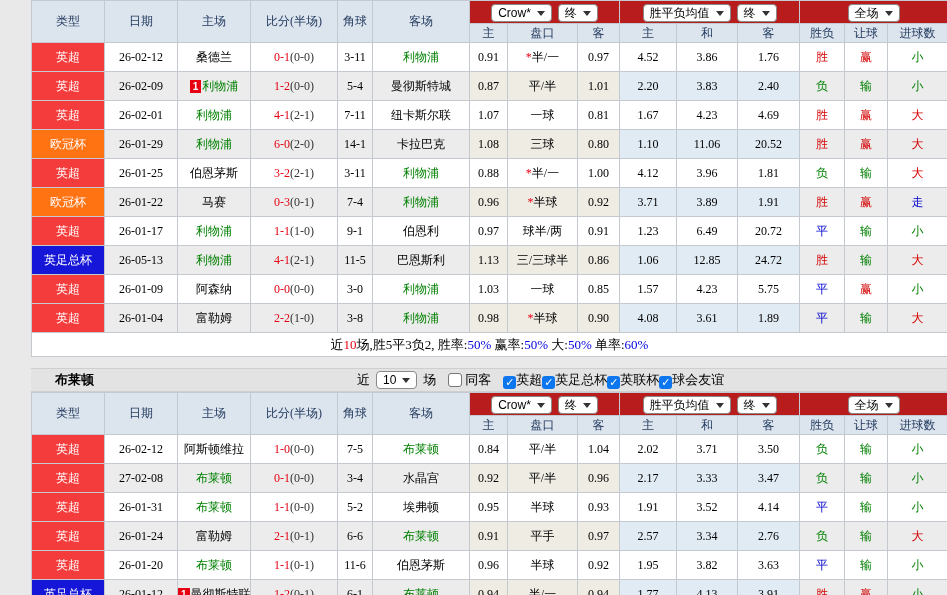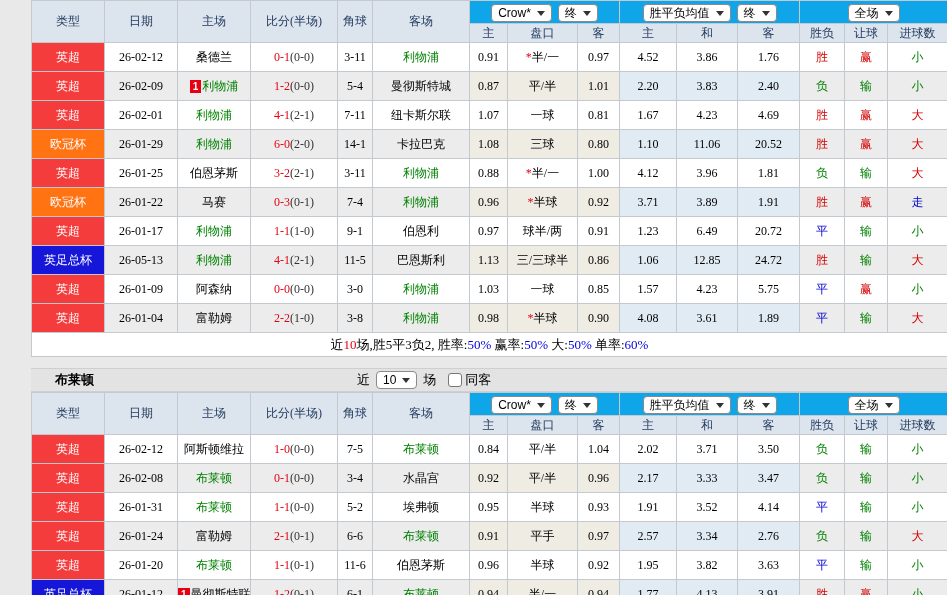--- a/index.html
+++ b/index.html
@@ -3,21 +3,21 @@
 <meta charset="utf-8">
 <style>
   html,body{margin:0;padding:0;}
   body{width:947px;height:595px;overflow:hidden;background:#e9e9e9;
        font-family:"Liberation Serif","DejaVu Serif",serif;}
   .content{margin-left:31px;width:916px;}
   table{border-collapse:collapse;table-layout:fixed;width:916px;background:#fff;}
   th,td{border:1px solid #c3c9cf;overflow:hidden;white-space:nowrap;text-align:center;
         font-weight:normal;padding:0;}
   th.label{background:#dce4ee;color:#223a5e;font-size:12px;height:18px;}
-  th.ctrl{background:#0ea5e9;height:22px;}
+  th.ctrl{background:#b91c1c;height:22px;}
   tbody td{height:28px;font-size:12px;color:#000;}
   tbody tr:nth-child(even) td{background:#ececec;}
   tbody tr:nth-child(odd) td{background:#fff;}
   tbody td.o{background:#fdf9f1;}
   tbody tr:nth-child(even) td.o{background:#efece4;}
   tbody td.avg{background:#e8f2fa;}
   tbody tr:nth-child(even) td.avg{background:#e1ebf4;}
   td.lg-r{background:#f53c3c !important;color:#fff;}
   td.lg-o{background:#ff7313 !important;color:#fff;}
   td.lg-b{background:#1616d9 !important;color:#fff;}
@@ -302,20 +302,21 @@
       <span>近</span>
       <span class="sel">
           <span>10</span>
           <i class="car"></i>
         </span>
       <span>场</span>
       <span class="gap6"></span>
       <span class="cb off"></span>
       <span>同客</span>
       <span class="gap6"></span>
+      <span id="league-filter"><span class="cb on">✓</span><span>英超</span><span class="cb on">✓</span><span>英足总杯</span><span class="cb on">✓</span><span>英联杯</span><span class="cb on">✓</span><span>球会友谊</span></span>
     </span>
   </div>
 
   <table>
     <colgroup>
       <col style="width:73px">
         <col style="width:73px">
         <col style="width:73px">
       <col style="width:87px">
         <col style="width:35px">
@@ -388,21 +389,21 @@
           <td class="o">1.04</td>
           <td class="avg">2.02</td>
           <td class="avg">3.71</td>
           <td class="avg">3.50</td>
           <td class="c-g">负</td>
           <td class="c-g">输</td>
           <td class="c-g">小</td>
         </tr>
         <tr>
           <td class="lg-r">英超</td>
-          <td>26-02-08</td>
+          <td>27-02-08</td>
           <td><span class="tg">布莱顿</span></td>
           <td><span class="sc-main">0-1</span><span class="sc-half">(0-0)</span></td>
           <td>3-4</td>
           <td><span>水晶宫</span></td>
           <td class="o">0.92</td>
           <td class="o"><span>平/半</span></td>
           <td class="o">0.96</td>
           <td class="avg">2.17</td>
           <td class="avg">3.33</td>
           <td class="avg">3.47</td>

